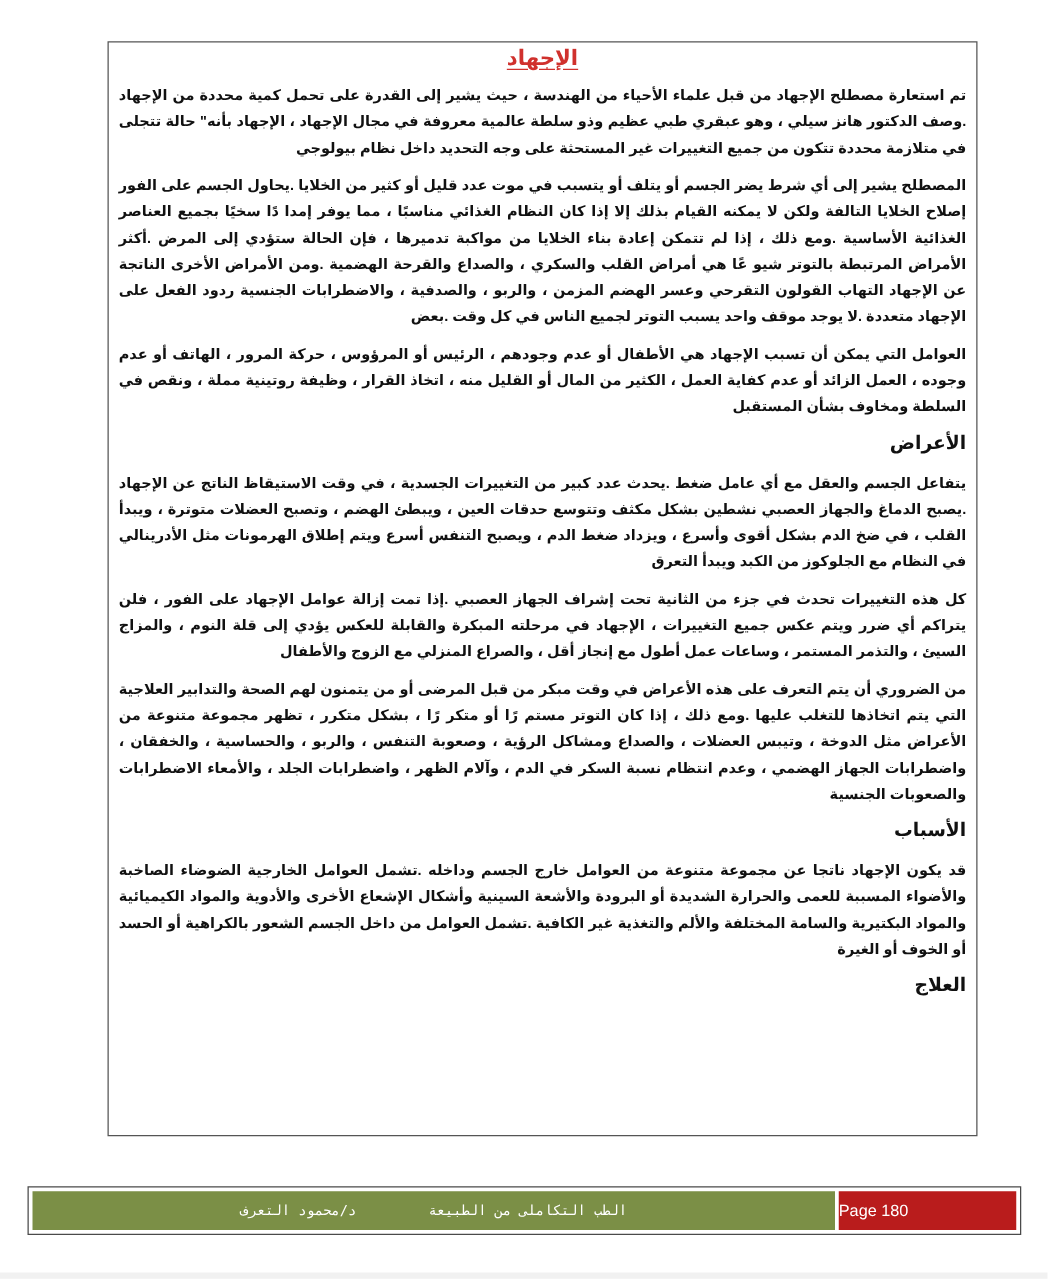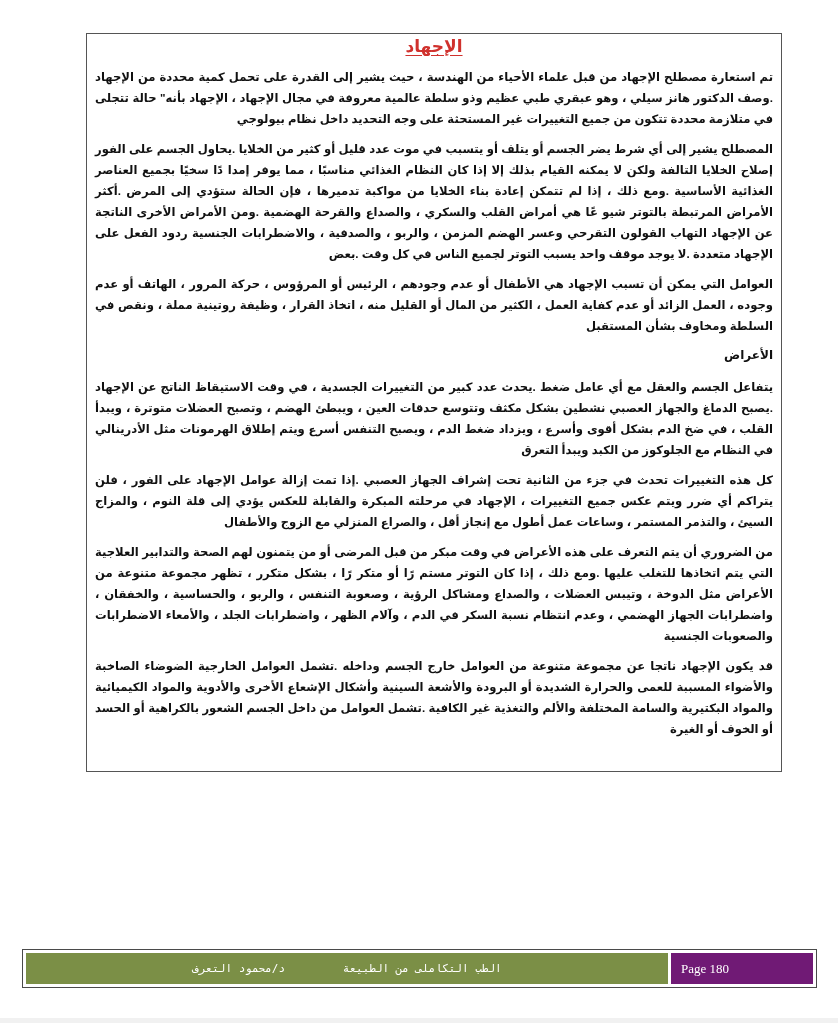--- a/index.html
+++ b/index.html
@@ -13,21 +13,21 @@
       position: relative;
       overflow: hidden;
       font-family: "Liberation Sans", "DejaVu Sans", sans-serif;
       color: #111111;
     }
     .page-box {
       position: absolute;
       left: 86px;
       top: 33px;
       width: 696px;
-      height: 739px;
+      height: 876px;
       border: 1.5px solid #555555;
       box-sizing: border-box;
       padding: 2px 8px 0 8px;
       direction: rtl;
       text-align: justify;
       overflow: hidden;
     }
     .doc-title {
       text-align: center;
       color: #d0312d;
@@ -39,21 +39,21 @@
       line-height: 22px;
     }
     .para {
       font-size: 11.6px;
       line-height: 21px;
       margin: 0 0 9px 0;
       text-align: justify;
       font-weight: bold;
     }
     .section-heading {
-      font-size: 12px;
+      font-size: 15px;
       font-weight: bold;
       margin: 2px 0 11px 0;
       line-height: 20px;
     }
     .footer {
       position: absolute;
       left: 22px;
       top: 949px;
       width: 795px;
       height: 39px;
@@ -77,27 +77,26 @@
       letter-spacing: 3px;
       margin-left: 0;
       white-space: pre;
     }
     .footer-sep {
       width: 3px;
       background: #ffffff;
     }
     .footer-right {
       width: 142px;
-      background: #701a75;
+      background: #b91c1c;
       display: flex;
       align-items: center;
-      padding-left: 10px;
       box-sizing: border-box;
       color: #ffffff;
-      font-family: Liberation Serif, serif;
+      font-family: Liberation Sans, sans-serif;
       font-size: 13px;
     }
     .bottom-strip {
       position: absolute;
       left: 0;
       top: 1018px;
       width: 838px;
       height: 5px;
       background: #f1f1f1;
     }
@@ -111,23 +110,25 @@
   <p class="para">تم استعارة مصطلح الإجهاد من قبل علماء الأحياء من الهندسة ، حيث يشير إلى القدرة على تحمل كمية محددة من الإجهاد .وصف الدكتور هانز سيلي ، وهو عبقري طبي عظيم وذو سلطة عالمية معروفة في مجال الإجهاد ، الإجهاد بأنه" حالة تتجلى في متلازمة محددة تتكون من جميع التغييرات غير المستحثة على وجه التحديد داخل نظام بيولوجي</p>
   <p class="para">المصطلح يشير إلى أي شرط يضر الجسم أو يتلف أو يتسبب في موت عدد قليل أو كثير من الخلايا .يحاول الجسم على الفور إصلاح الخلايا التالفة ولكن لا يمكنه القيام بذلك إلا إذا كان النظام الغذائي مناسبًا ، مما يوفر إمدا دًا سخيًا بجميع العناصر الغذائية الأساسية .ومع ذلك ، إذا لم تتمكن إعادة بناء الخلايا من مواكبة تدميرها ، فإن الحالة ستؤدي إلى المرض .أكثر الأمراض المرتبطة بالتوتر شيو عًا هي أمراض القلب والسكري ، والصداع والقرحة الهضمية .ومن الأمراض الأخرى الناتجة عن الإجهاد التهاب القولون التقرحي وعسر الهضم المزمن ، والربو ، والصدفية ، والاضطرابات الجنسية ردود الفعل على الإجهاد متعددة .لا يوجد موقف واحد يسبب التوتر لجميع الناس في كل وقت .بعض</p>
   <p class="para">العوامل التي يمكن أن تسبب الإجهاد هي الأطفال أو عدم وجودهم ، الرئيس أو المرؤوس ، حركة المرور ، الهاتف أو عدم وجوده ، العمل الزائد أو عدم كفاية العمل ، الكثير من المال أو القليل منه ، اتخاذ القرار ، وظيفة روتينية مملة ، ونقص في السلطة ومخاوف بشأن المستقبل</p>
 
   <div class="section-heading">الأعراض</div>
 
   <p class="para">يتفاعل الجسم والعقل مع أي عامل ضغط .يحدث عدد كبير من التغييرات الجسدية ، في وقت الاستيقاظ الناتج عن الإجهاد .يصبح الدماغ والجهاز العصبي نشطين بشكل مكثف وتتوسع حدقات العين ، ويبطئ الهضم ، وتصبح العضلات متوترة ، ويبدأ القلب ، في ضخ الدم بشكل أقوى وأسرع ، ويزداد ضغط الدم ، ويصبح التنفس أسرع ويتم إطلاق الهرمونات مثل الأدرينالي في النظام مع الجلوكوز من الكبد ويبدأ التعرق</p>
   <p class="para">كل هذه التغييرات تحدث في جزء من الثانية تحت إشراف الجهاز العصبي .إذا تمت إزالة عوامل الإجهاد على الفور ، فلن يتراكم أي ضرر ويتم عكس جميع التغييرات ، الإجهاد في مرحلته المبكرة والقابلة للعكس يؤدي إلى قلة النوم ، والمزاج السيئ ، والتذمر المستمر ، وساعات عمل أطول مع إنجاز أقل ، والصراع المنزلي مع الزوج والأطفال</p>
   <p class="para">من الضروري أن يتم التعرف على هذه الأعراض في وقت مبكر من قبل المرضى أو من يتمنون لهم الصحة والتدابير العلاجية التي يتم اتخاذها للتغلب عليها .ومع ذلك ، إذا كان التوتر مستم رًا أو متكر رًا ، بشكل متكرر ، تظهر مجموعة متنوعة من الأعراض مثل الدوخة ، وتيبس العضلات ، والصداع ومشاكل الرؤية ، وصعوبة التنفس ، والربو ، والحساسية ، والخفقان ، واضطرابات الجهاز الهضمي ، وعدم انتظام نسبة السكر في الدم ، وآلام الظهر ، واضطرابات الجلد ، والأمعاء الاضطرابات والصعوبات الجنسية</p>
 
+  <div class="section-heading">الأسباب</div>
 
   <p class="para">قد يكون الإجهاد ناتجا عن مجموعة متنوعة من العوامل خارج الجسم وداخله .تشمل العوامل الخارجية الضوضاء الصاخبة والأضواء المسببة للعمى والحرارة الشديدة أو البرودة والأشعة السينية وأشكال الإشعاع الأخرى والأدوية والمواد الكيميائية والمواد البكتيرية والسامة المختلفة والألم والتغذية غير الكافية .تشمل العوامل من داخل الجسم الشعور بالكراهية أو الحسد أو الخوف أو الغيرة</p>
 
+  <div class="section-heading">العلاج</div>
 </div>
 
 <div class="footer">
   <div class="footer-left"><span>الطب التكاملى من الطبيعة</span><span>      </span><span>د/محمود التعرف</span></div>
   <div class="footer-sep"></div>
   <div class="footer-right">Page 180</div>
 </div>
 
 <div class="bottom-strip"></div>
 

